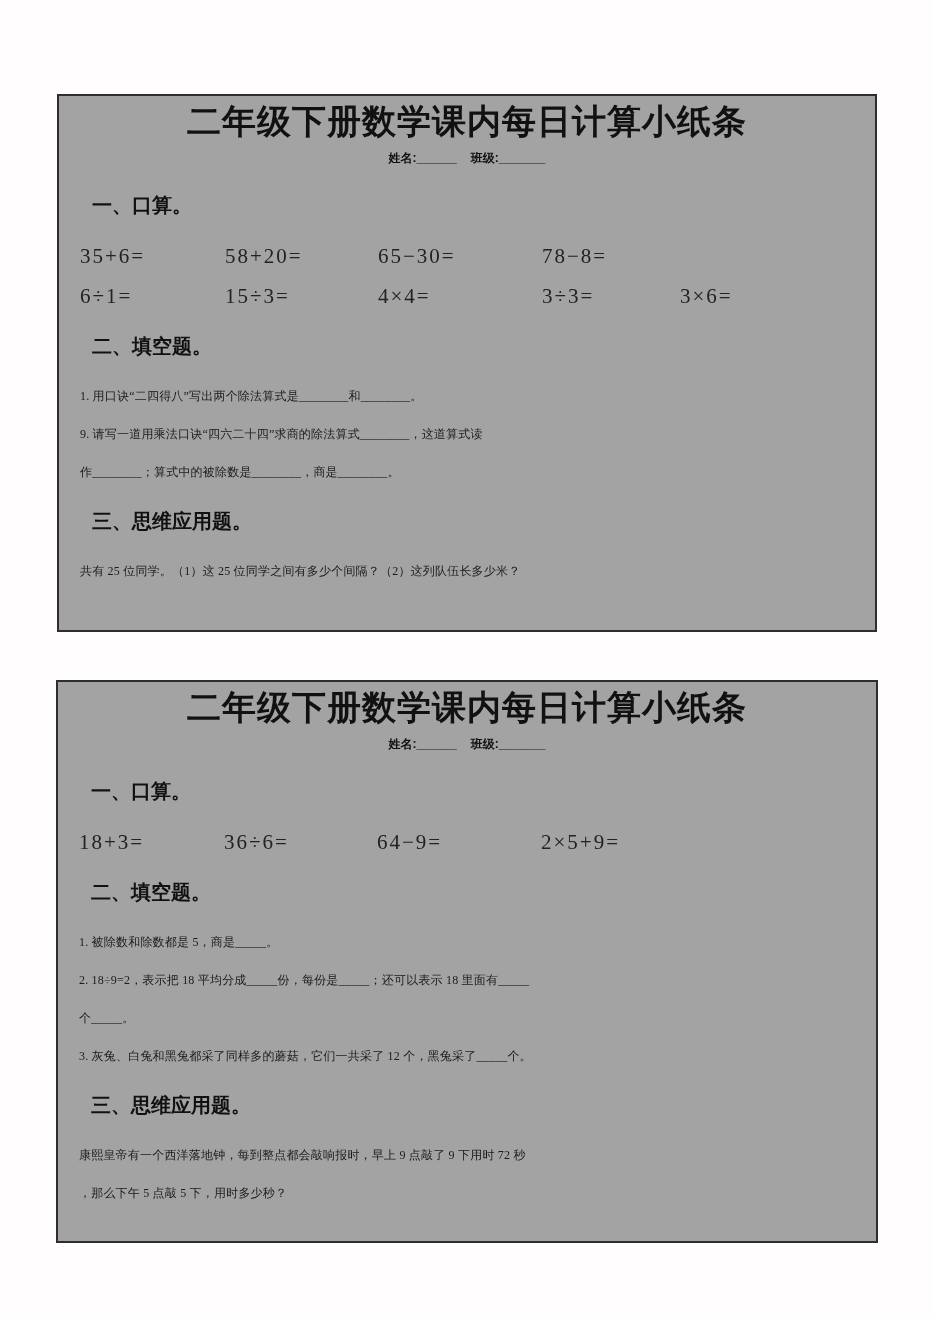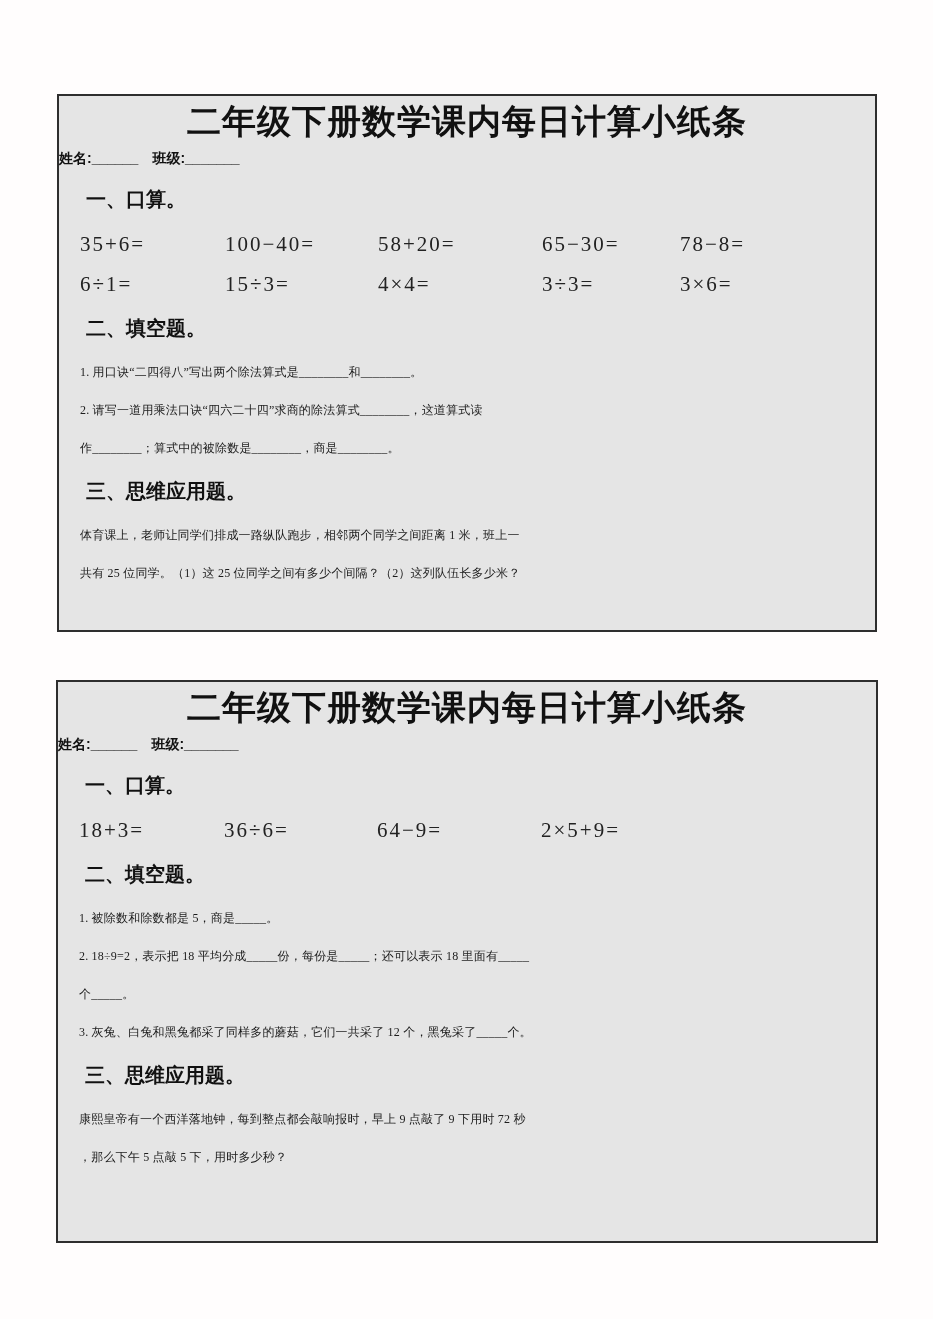--- a/index.html
+++ b/index.html
@@ -9,51 +9,51 @@
     height: 1319px;
     background: #fffdfd;
     font-family: "Liberation Serif", "DejaVu Serif", serif;
     color: #1c1c1c;
     overflow: hidden;
   }
   .card {
     position: absolute;
     box-sizing: border-box;
     border: 2px solid #2e2e2e;
-    background: #e5e5e5;
+    background: #a3a3a3;
   }
   .card-1 { left: 57px; top: 94px;  width: 820px; height: 538px; }
   .card-2 { left: 56px; top: 680px; width: 822px; height: 563px; }
 
   .card-title {
     margin: 3px 0 0 0;
     text-align: center;
     font-family: "Liberation Sans", "DejaVu Sans", sans-serif;
     font-weight: bold;
     font-size: 34px;
     line-height: 44px;
     letter-spacing: 1px;
     color: #111;
   }
   .name-row {
     display: flex;
-    justify-content: flex-start;
+    justify-content: center;
     align-items: baseline;
     margin-top: 2px;
     font-family: "Liberation Sans", "DejaVu Sans", sans-serif;
     font-weight: bold;
-    font-size: 14px;
+    font-size: 12px;
     line-height: 26px;
     color: #111;
     white-space: pre;
   }
   .nr-gap { margin-left: 14px; }
   .card-body { padding: 4px 12px 0 21px; }
   .sec-heading {
-    margin: 6px;
+    margin: 12px;
     font-family: Liberation Serif, serif;
     font-weight: bold;
     font-size: 20px;
     line-height: 37px;
     color: #111;
   }
   .eq-row {
     display: grid;
     grid-template-columns: 145px 153px 164px 138px auto;
     font-size: 21px;
@@ -80,40 +80,38 @@
     <div class="name-row">
       <span>姓名:</span><span>______</span>
       <span class="nr-gap">班级:</span><span>_______</span>
     </div>
 
     <div class="card-body">
       <h2 class="sec-heading">一、口算。</h2>
 
       <div class="eq-row">
         <span>35+6=</span>
-        <span>100−40=</span>
         <span>58+20=</span>
         <span>65−30=</span>
         <span>78−8=</span>
       </div>
       <div class="eq-row">
         <span>6÷1=</span>
         <span>15÷3=</span>
         <span>4×4=</span>
         <span>3÷3=</span>
         <span>3×6=</span>
       </div>
 
       <h2 class="sec-heading">二、填空题。</h2>
       <div class="text-line">1. 用口诀“二四得八”写出两个除法算式是________和________。</div>
-      <div class="text-line">2. 请写一道用乘法口诀“四六二十四”求商的除法算式________，这道算式读</div>
+      <div class="text-line">9. 请写一道用乘法口诀“四六二十四”求商的除法算式________，这道算式读</div>
       <div class="text-line">作________；算式中的被除数是________，商是________。</div>
 
       <h2 class="sec-heading">三、思维应用题。</h2>
-      <div class="text-line">体育课上，老师让同学们排成一路纵队跑步，相邻两个同学之间距离 1 米，班上一</div>
       <div class="text-line">共有 25 位同学。（1）这 25 位同学之间有多少个间隔？（2）这列队伍长多少米？</div>
     </div>
   </section>
 
   <section class="card card-2">
     <h1 class="card-title">二年级下册数学课内每日计算小纸条</h1>
 
     <div class="name-row">
       <span>姓名:</span><span>______</span>
       <span class="nr-gap">班级:</span><span>_______</span>

